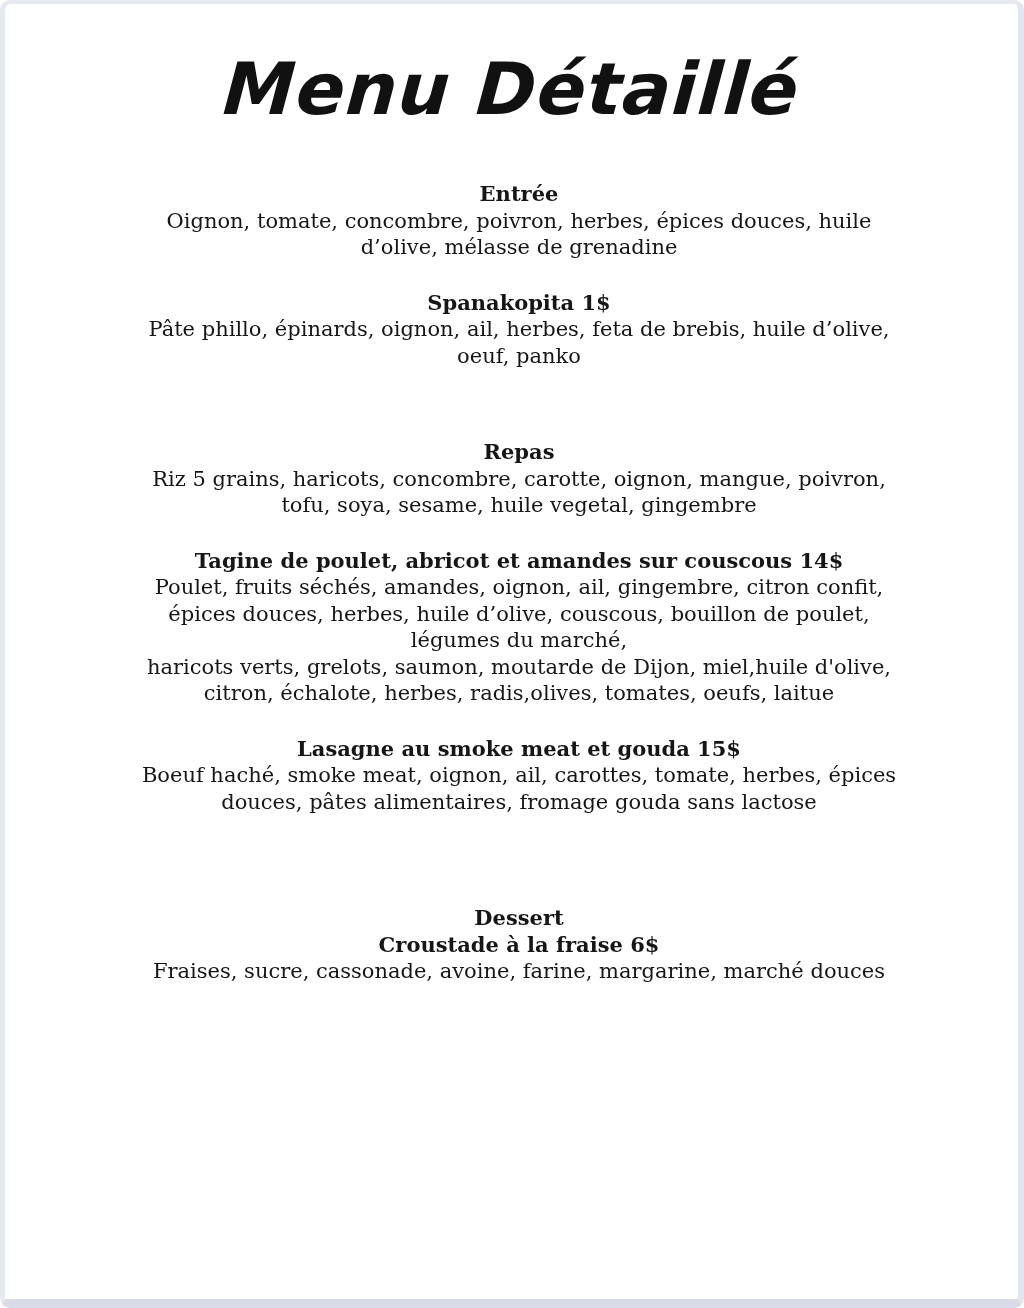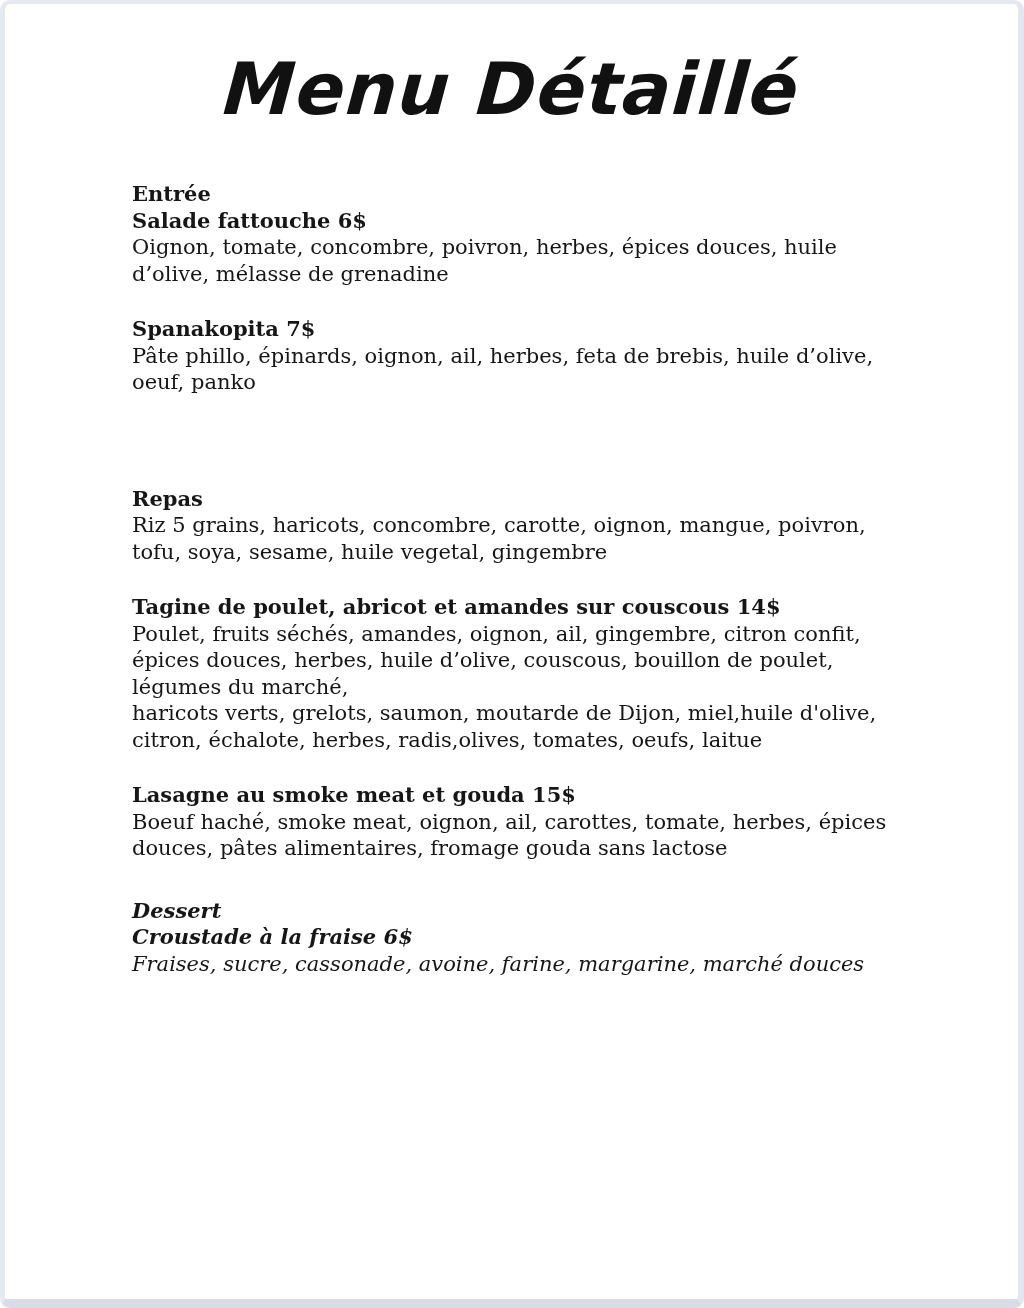--- a/index.html
+++ b/index.html
@@ -37,42 +37,42 @@
   .content {
     margin-top: 52px;
     padding: 0 112px 0 127px;
   }
   .section-heading,
   .item-name,
   .item-desc {
     font-size: 21px;
     line-height: 26.5px;
     white-space: pre-wrap;
+    text-align: center;
   }
   .section-heading { font-weight: 700; }
   .item-name { font-weight: 700; margin-top: 29px; }
   .menu-item.first .item-name { margin-top: 0; }
   .item-desc { font-weight: 400; }
-  .menu-section + .menu-section { margin-top: 90px; }
-  .menu-section:last-of-type { margin-top: 36px; font-style: italic; }
+  .menu-section + .menu-section { margin-top: 70px; }
+  .menu-section:last-of-type { margin-top: 90px; }
 </style>
 </head>
 <body>
 
 <div class="page">
   <h1 class="title">Menu Détaillé</h1>
   <div class="content">
       <section class="menu-section">
         <div class="section-heading">Entrée</div>
         <div class="menu-item first">
-          <div class="item-name">Salade fattouche 6$</div>
           <div class="item-desc">Oignon, tomate, concombre, poivron, herbes, épices douces, huile d’olive, mélasse de grenadine</div>
         </div>
         <div class="menu-item">
-          <div class="item-name">Spanakopita 7$</div>
+          <div class="item-name">Spanakopita 1$</div>
           <div class="item-desc">Pâte phillo, épinards, oignon, ail, herbes, feta de brebis, huile d’olive, oeuf, panko</div>
         </div>
       </section>
       <section class="menu-section">
         <div class="section-heading">Repas</div>
         <div class="menu-item first">
           <div class="item-desc">Riz 5 grains, haricots, concombre, carotte, oignon, mangue, poivron, tofu, soya, sesame, huile vegetal, gingembre</div>
         </div>
         <div class="menu-item">
           <div class="item-name">Tagine de poulet, abricot et amandes sur couscous 14$</div>

